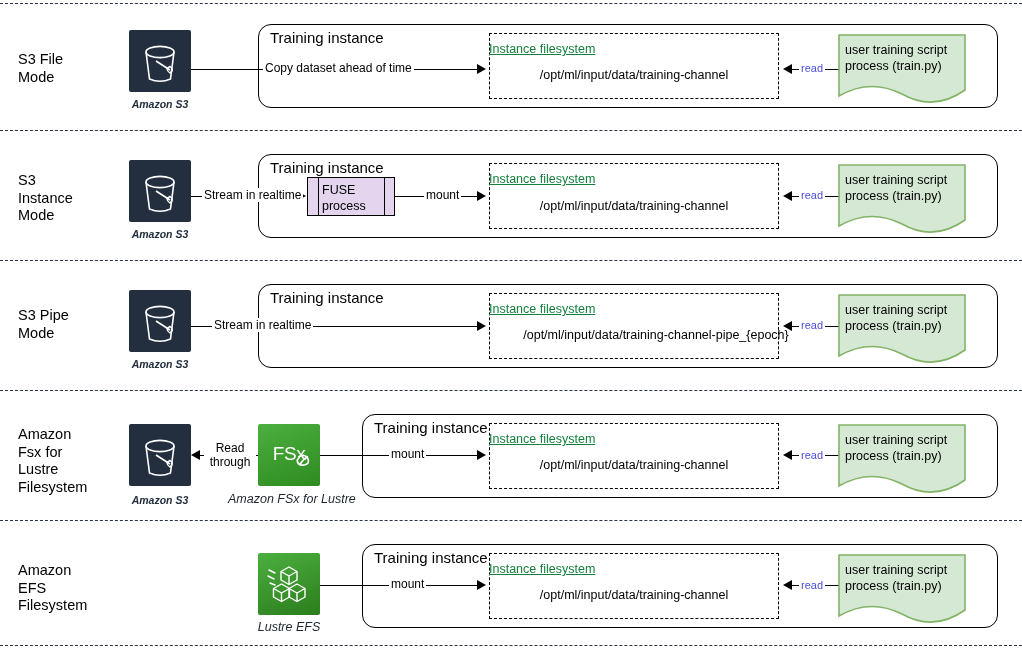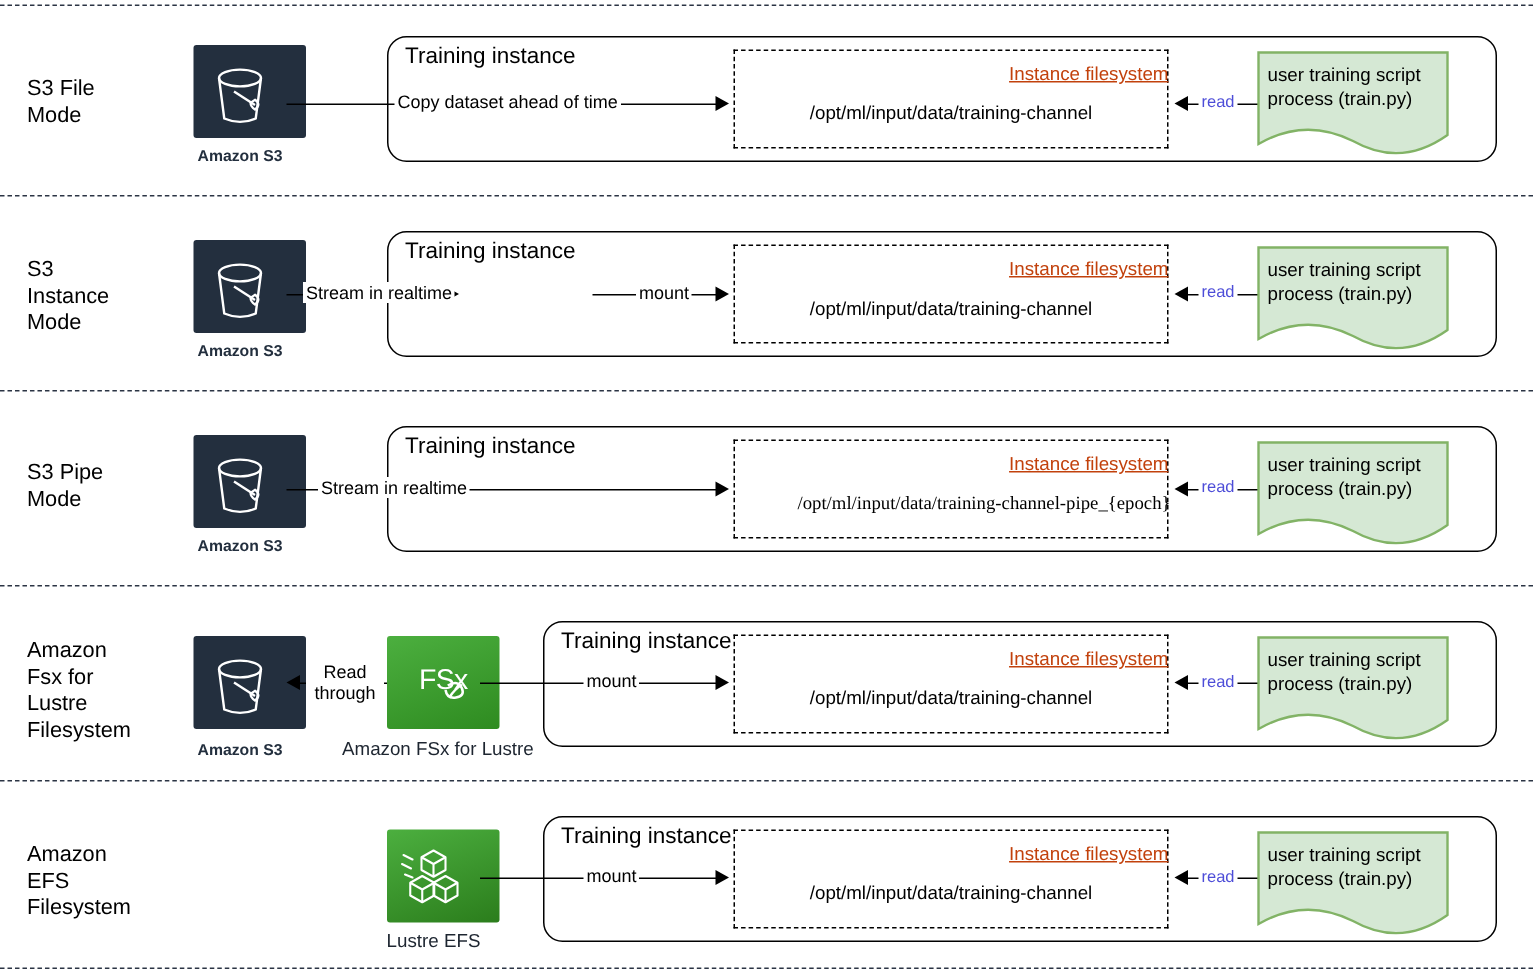--- a/index.html
+++ b/index.html
@@ -33,37 +33,37 @@
     line-height:17.5px;
     color:#000;
     white-space:pre-line;
   }
 
   
   .aws-icon{
     position:absolute;
     width:62px;
     height:62px;
-    padding-left:13px;
   }
   .aws-icon .sq{
     position:absolute;inset:0;
     border-radius:2px;
   }
   .icon-s3 .sq{ background:#232f3e; }
   .icon-fsx .sq{ background:linear-gradient(160deg,#4caf3f 0%,#2e8b20 100%); }
   .icon-efs .sq{ background:linear-gradient(160deg,#4caf3f 0%,#2b7d1c 100%); }
   .aws-icon svg{ position:absolute; inset:0; width:62px; height:62px; }
   .icon-caption{
     position:absolute;
     font-size:10.5px;
     font-weight:bold;
     color:#232f3e;
     white-space:nowrap;
     text-align:center;
+    font-style:italic;
   }
   .icon-caption.plain{
     font-weight:normal;
     font-size:12.5px;
     color:#1d2530;
   }
   .fsx-text{
     position:absolute;
     left:0;right:0;
     top:19px;
@@ -92,24 +92,24 @@
   
   .fs-box{
     position:absolute;
     border:1.5px dashed #000;
     box-sizing:border-box;
     background:transparent;
   }
   .fs-title{
     position:absolute;
     left:0;right:4px;
-    text-align:right;
+    text-align:left;
     font-size:12.5px;
     text-decoration:underline;
-    color:#c2410c;
+    color:#15803d;
     white-space:nowrap;
   }
   .fs-path{
     position:absolute;
     left:0;right:0;
     text-align:center;
     font-size:12.5px;
     color:#000;
     white-space:nowrap;
   }
@@ -250,20 +250,26 @@
   </div>
   <div class="icon-caption" style="left:129px;width:62px;top:228px;">Amazon S3</div>
 
   <div class="instance-box" style="left:258px;top:154px;width:740px;height:84px;"></div>
   <div class="instance-title" style="left:270px;top:159px;">Training instance</div>
 
   <div class="hline" style="left:191px;top:196px;width:110px;"></div>
   <div class="arrow-r" style="left:297px;top:191px;"></div>
   <div class="edge-label" style="left:202px;top:188px;">Stream in realtime</div>
 
+  <div class="fuse-box" style="left:307px;top:177px;width:88px;height:39px;">
+    <div class="bar" style="left:10px;"></div>
+    <div class="bar" style="left:76px;"></div>
+    <div class="fuse-text">FUSE
+process</div>
+  </div>
 
   <div class="hline" style="left:395px;top:196px;width:86px;"></div>
   <div class="arrow-r" style="left:477px;top:191px;"></div>
   <div class="edge-label" style="left:424px;top:188px;">mount</div>
 
   <div class="fs-box" style="left:489px;top:163px;width:290px;height:66px;"></div>
   <div class="fs-title" style="left:489px;width:290px;top:172px;">Instance filesystem</div>
   <div class="fs-path" style="left:489px;width:290px;top:199px;">/opt/ml/input/data/training-channel</div>
 
   <div class="hline" style="left:792px;top:196px;width:48px;"></div>
@@ -294,21 +300,21 @@
 
   <div class="instance-box" style="left:258px;top:284px;width:740px;height:84px;"></div>
   <div class="instance-title" style="left:270px;top:289px;">Training instance</div>
 
   <div class="hline" style="left:191px;top:326px;width:290px;"></div>
   <div class="arrow-r" style="left:477px;top:321px;"></div>
   <div class="edge-label" style="left:212px;top:318px;">Stream in realtime</div>
 
   <div class="fs-box" style="left:489px;top:293px;width:290px;height:66px;"></div>
   <div class="fs-title" style="left:489px;width:290px;top:302px;">Instance filesystem</div>
-  <div class="fs-path" style="left:489px;width:334px;top:328px;font-family:Liberation Serif, serif;">/opt/ml/input/data/training-channel-pipe_{epoch}</div>
+  <div class="fs-path" style="left:489px;width:334px;top:328px;">/opt/ml/input/data/training-channel-pipe_{epoch}</div>
 
   <div class="hline" style="left:792px;top:326px;width:48px;"></div>
   <div class="arrow-l" style="left:783px;top:321px;"></div>
   <div class="edge-label blue" style="left:799px;top:319px;">read</div>
 
   <div class="doc" style="left:838px;top:294px;">
     <svg viewBox="0 0 128 72" preserveAspectRatio="none" aria-hidden="true">
       <path d="M1 1 H127 V56 Q96 78 64 60 Q32 44 1 62 Z" fill="#d5e8d4" stroke="#82b366" stroke-width="1.6"></path>
     </svg>
     <div class="doc-text">user training script

